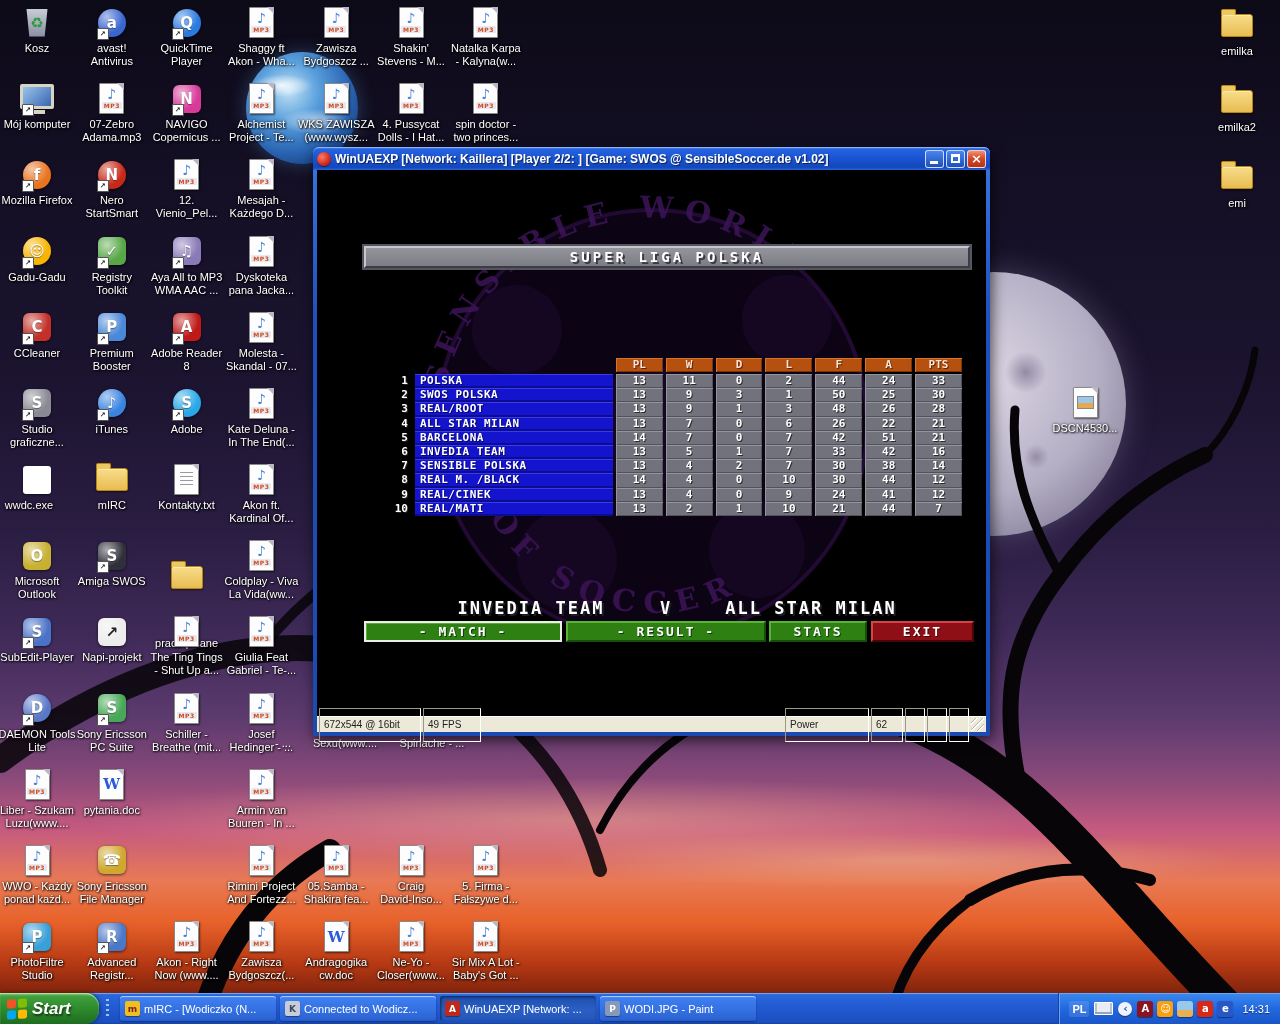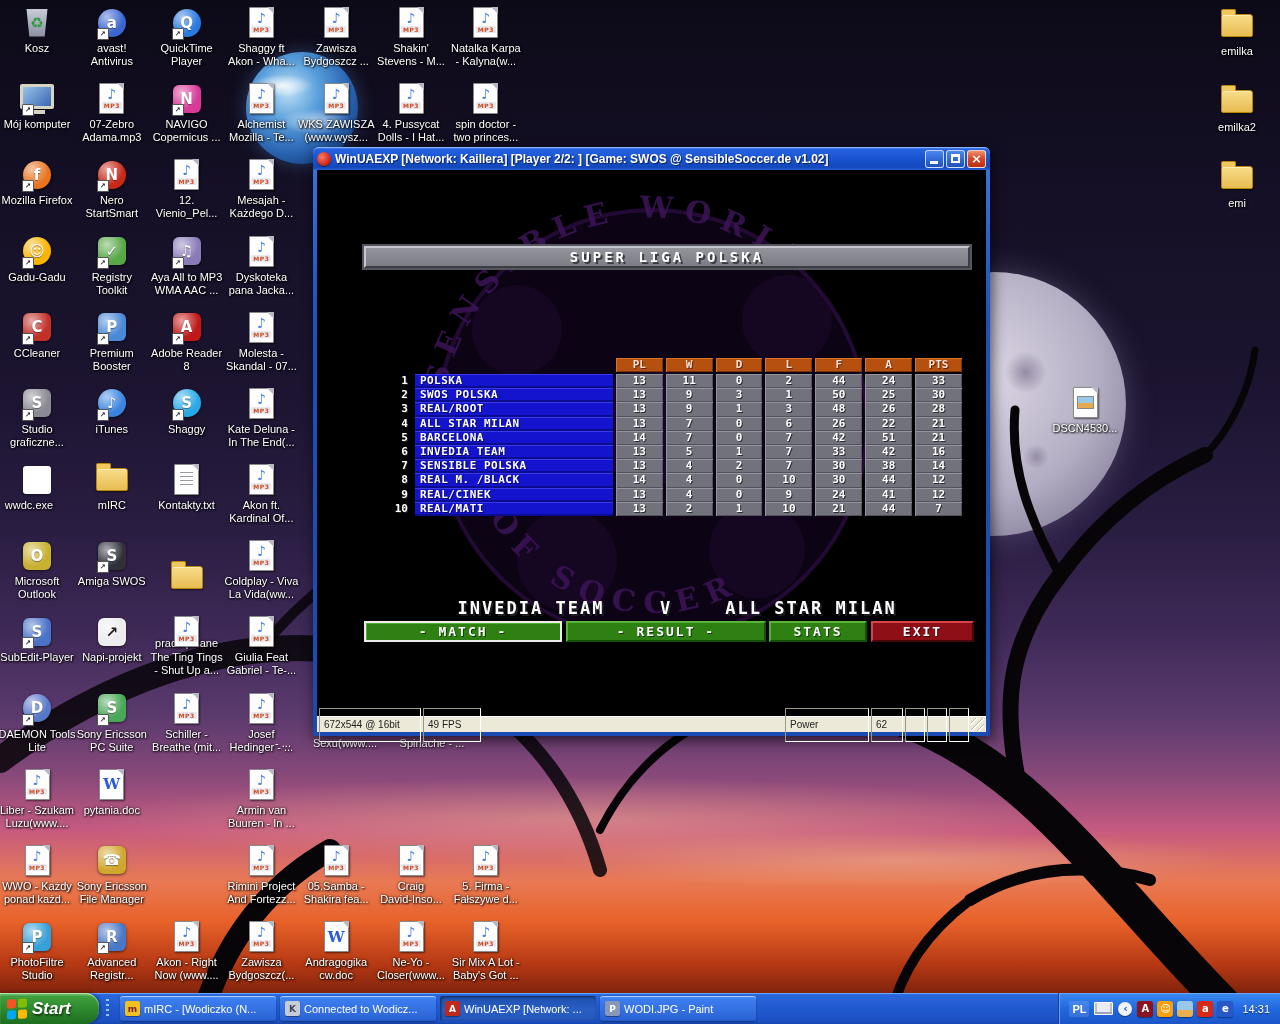--- a/index.html
+++ b/index.html
@@ -426,21 +426,21 @@
           <div class="sc">↗</div>
         </div>
         <div class="ilabel">Adobe Reader
 8</div>
       </div>
       <div class="desk-icon" style="left: 150.6px; top: 385.85px;">
         <div class="gwrap">
           <div class="glyph g-app" style="background-color: rgb(40, 168, 232); border-radius: 50%;">S</div>
           <div class="sc">↗</div>
         </div>
-        <div class="ilabel">Shaggy</div>
+        <div class="ilabel">Adobe</div>
       </div>
       <div class="desk-icon" style="left: 150.6px; top: 462.02px;">
         <div class="gwrap">
           <div class="glyph g-txt">
             <span class="tlines"></span>
           </div>
         </div>
         <div class="ilabel">Kontakty.txt</div>
       </div>
       <div class="desk-icon" style="left: 150.6px; top: 560px; gap: 40px;">
@@ -490,21 +490,21 @@
 Akon - Wha...</div>
       </div>
       <div class="desk-icon" style="left: 225.4px; top: 81.17px;">
         <div class="gwrap">
           <div class="glyph g-mp3">
             <span class="note">♪</span>
             <span class="m3">MP3</span>
           </div>
         </div>
         <div class="ilabel">Alchemist
-Mozilla - Te...</div>
+Project - Te...</div>
       </div>
       <div class="desk-icon" style="left: 225.4px; top: 157.34px;">
         <div class="gwrap">
           <div class="glyph g-mp3">
             <span class="note">♪</span>
             <span class="m3">MP3</span>
           </div>
         </div>
         <div class="ilabel">Mesajah -
 Każdego D...</div>

